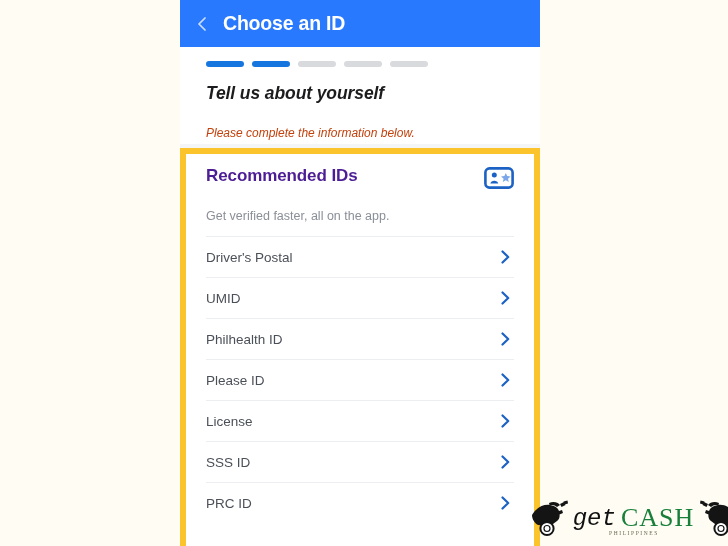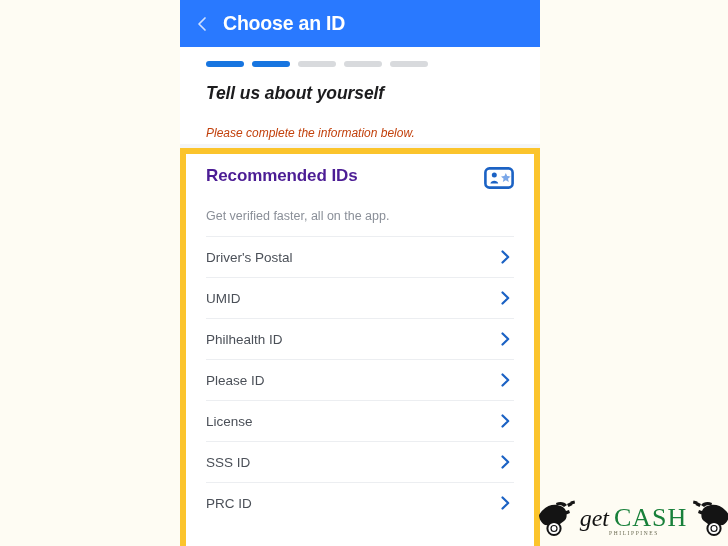--- a/index.html
+++ b/index.html
@@ -163,21 +163,21 @@
     height: 48px;
   }
   #logo-row {
     display: flex;
     align-items: center;
     justify-content: center;
     height: 40px;
   }
   .hand { width: 42px; height: 38px; flex: 0 0 auto; }
   #logo-get {
-    font-family: Liberation Serif, serif;
+    font-family: Liberation Mono, monospace;
     font-style: italic;
     font-size: 24px;
     color: #111111;
     margin: 0 5px 0 2px;
   }
   #logo-cash {
     font-family: Liberation Serif, serif;
     font-size: 26px;
     color: #18803a;
     letter-spacing: 1px;

